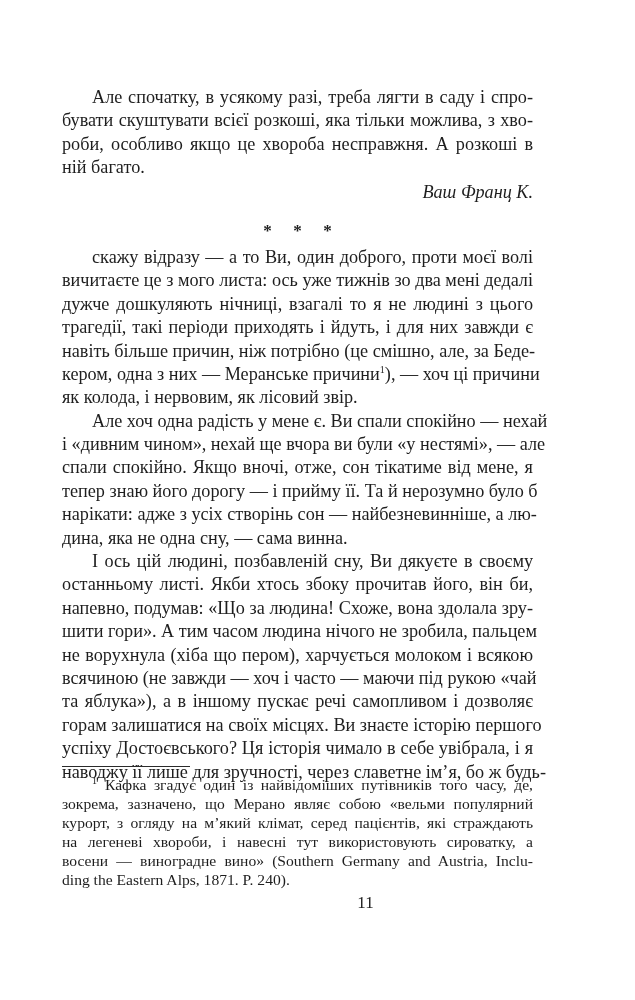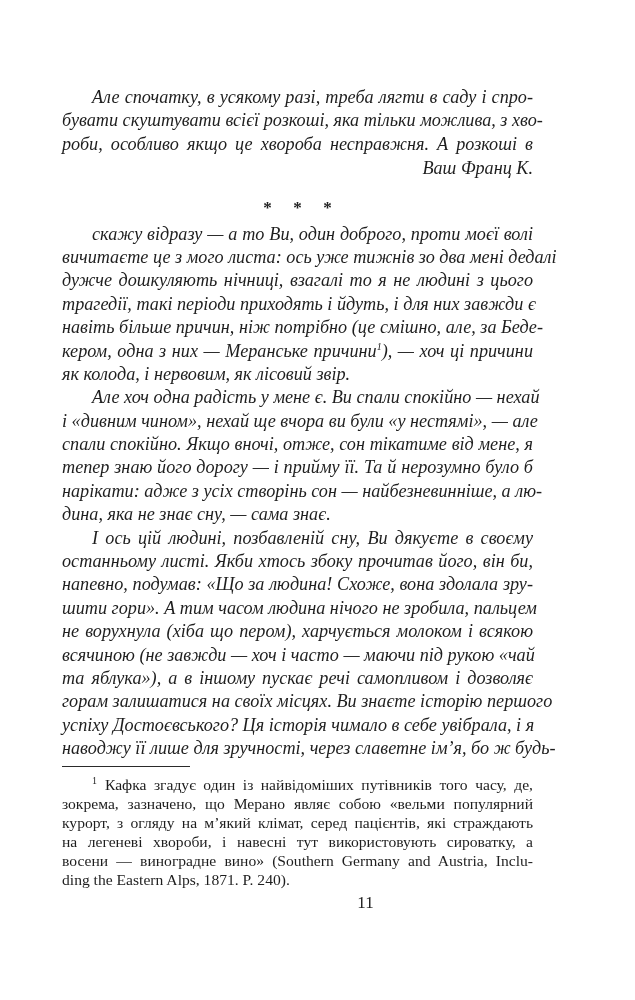--- a/index.html
+++ b/index.html
@@ -30,21 +30,20 @@
     hyphens: manual;
     white-space: normal;
   }
   .line {
     display: block;
     text-align: justify;
     text-align-last: justify;
     white-space: nowrap;
     height: 23.4px;
     overflow: visible;
-    font-style: italic;
   }
   .line.last {
     text-align-last: left;
   }
   .line.indent {
     padding-left: 30px;
   }
   .signature {
     font-size: 18.2px;
     line-height: 23.4px;
@@ -119,20 +118,21 @@
 </style>
 </head>
 <body>
 
 <div class="page">
 
   <div class="para" style="text-indent:0">
     <span class="line indent">Але спочатку, в усякому разі, треба лягти в саду і спро-</span>
     <span class="line">бувати скуштувати всієї розкоші, яка тільки можлива, з хво-</span>
     <span class="line">роби, особливо якщо це хвороба несправжня. А розкоші в</span>
+    <span class="line last">ній багато.</span>
   </div>
 
   <div class="signature">Ваш Франц К.</div>
 
   <div class="separator">
     <span>*</span><span>*</span><span>*</span>
   </div>
 
 
   <div class="para" style="text-indent:0">
@@ -144,21 +144,21 @@
     <span class="line"><span>кером, одна з них — Меранське причини</span><span class="sup">1</span><span>), — хоч ці причини</span></span>
     <span class="line last">як колода, і нервовим, як лісовий звір.</span>
   </div>
 
   <div class="para" style="text-indent:0">
     <span class="line indent">Але хоч одна радість у мене є. Ви спали спокійно — нехай</span>
     <span class="line">і «дивним чином», нехай ще вчора ви були «у нестямі», — але</span>
     <span class="line">спали спокійно. Якщо вночі, отже, сон тікатиме від мене, я</span>
     <span class="line">тепер знаю його дорогу — і прийму її. Та й нерозумно було б</span>
     <span class="line">нарікати: адже з усіх створінь сон — найбезневинніше, а лю-</span>
-    <span class="line last">дина, яка не знає сну, — сама знає.</span>
+    <span class="line last">дина, яка не одна сну, — сама винна.</span>
   </div>
 
   <div class="para" style="text-indent:0">
     <span class="line indent">І ось цій людині, позбавленій сну, Ви дякуєте в своєму</span>
     <span class="line">останньому листі. Якби хтось збоку прочитав його, він би,</span>
     <span class="line">напевно, подумав: «Що за людина! Схоже, вона здолала зру-</span>
     <span class="line">шити гори». А тим часом людина нічого не зробила, пальцем</span>
     <span class="line">не ворухнула (хіба що пером), харчується молоком і всякою</span>
     <span class="line">всячиною (не завжди — хоч і часто — маючи під рукою «чай</span>
     <span class="line">та яблука»), а в іншому пускає речі самопливом і дозволяє</span>

